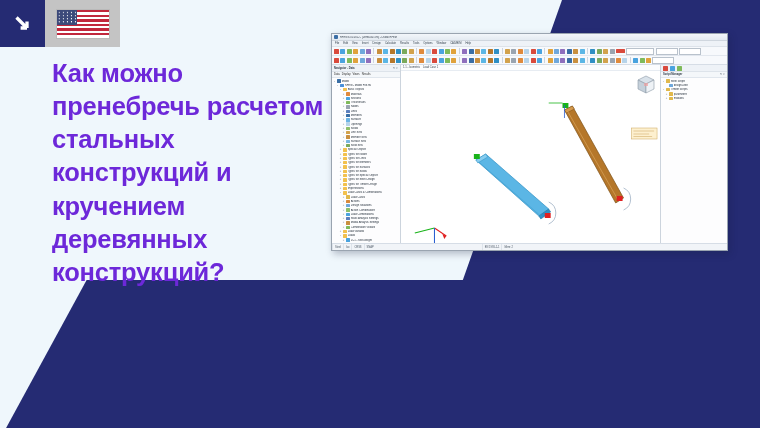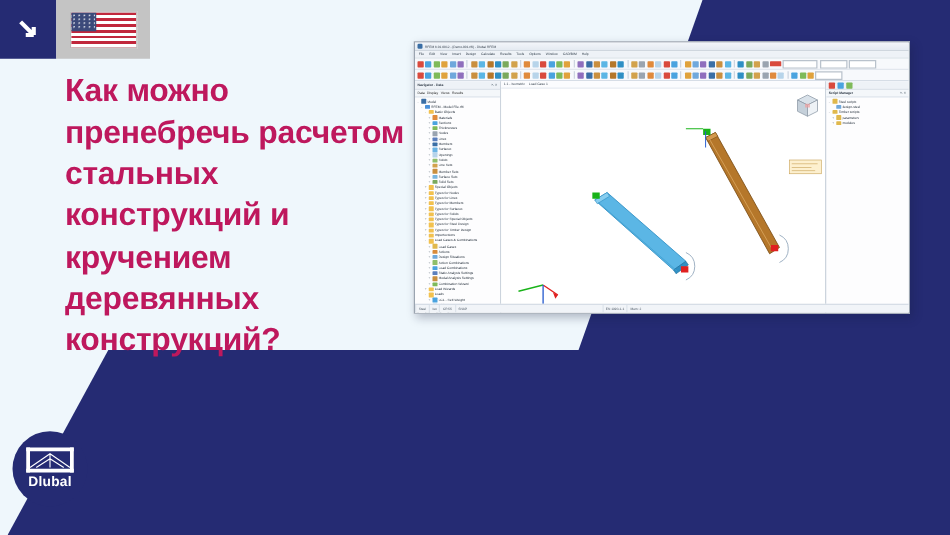--- a/index.html
+++ b/index.html
@@ -41,21 +41,21 @@
     background:repeating-linear-gradient(to bottom,#c1273c 0,#c1273c 2.31px,#ffffff 2.31px,#ffffff 4.62px);}
   .flag .canton{position:absolute;left:0;top:0;width:40%;height:53.85%;background:#3c4a7a;}
   .flag .canton .stars{position:absolute;inset:1px;
     background-image:
       radial-gradient(circle at 1.2px 1.2px, #ffffff 0.7px, transparent 0.8px);
     background-size:4.1px 3.1px;}
 
   
   .headline{
     position:absolute;left:52px;top:57px;width:280px;
-    color:#be185d;font-size:25.5px;line-height:1.30;font-weight:700;
+    color:#6d28d9;font-size:25.5px;line-height:1.30;font-weight:700;
     letter-spacing:-0.2px;
     white-space:pre-line;
   }
 
   
   .logo{
     position:absolute;left:10px;top:345px;width:60px;height:60px;border-radius:50%;
     background:#252b73;display:flex;align-items:center;justify-content:center;flex-direction:column;
   }
   .logo .mark{width:38px;height:20px;position:relative;}
@@ -607,27 +607,15 @@
     <div class="flag">
       <div class="stripes"></div>
       <div class="canton">
           <div class="stars"></div>
         </div>
     </div>
   </div>
 
   <div class="headline">Как можно пренебречь расчетом стальных конструкций и кручением деревянных конструкций?</div>
 
-  <div class="logo">
-    <div class="mark">
-      <div class="frame"></div>
-        <div class="base"></div>
-      <div class="lpost"></div>
-        <div class="rpost"></div>
-      <svg width="38" height="20" viewBox="0 0 38 20">
-        <path d="M3,16 L19,5 L35,16 M19,5 L19,16 M8,16 L19,9 M30,16 L19,9" stroke="#ffffff" stroke-width="0.9" fill="none"></path>
-      </svg>
-    </div>
-    <div class="word">Dlubal</div>
-  </div>
 
 
 </div>
 
 </body></html>

